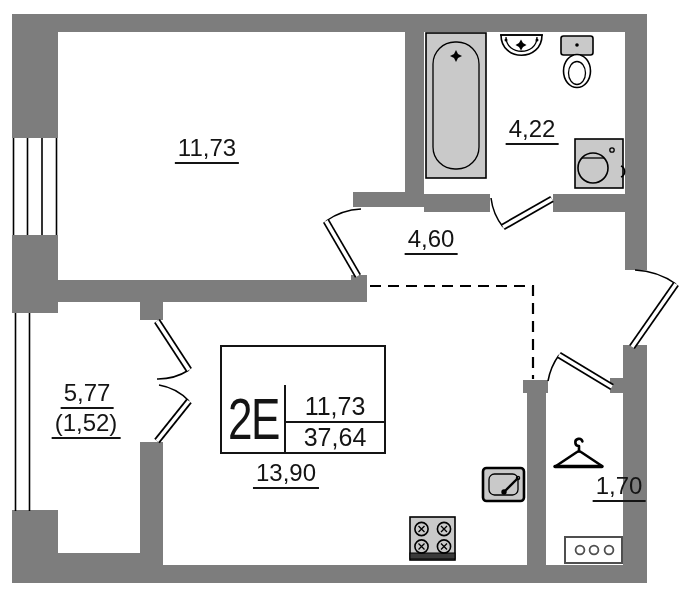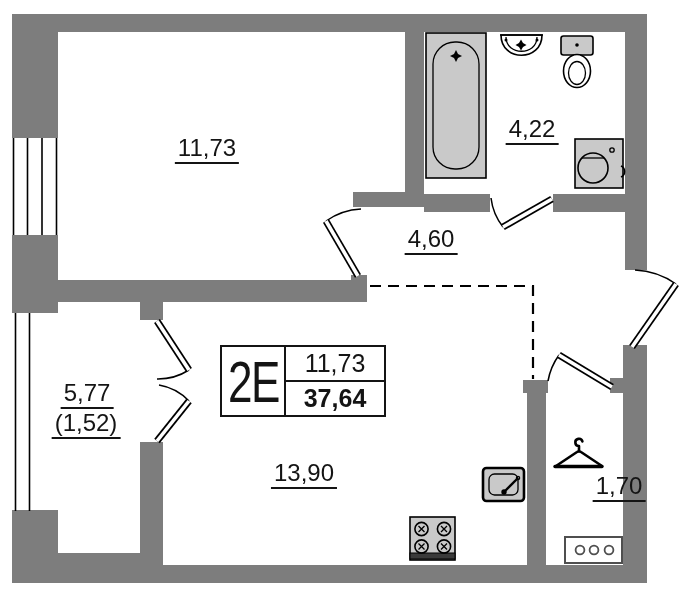--- a/index.html
+++ b/index.html
@@ -17,29 +17,29 @@
   .dblw{fill:none;stroke:#fff;stroke-width:3.6;}
   .dash{fill:none;stroke:var(--line);stroke-width:2.2;stroke-dasharray:11 7;}
   .blk{fill:var(--line);}
   .dkst{fill:var(--dark);stroke:var(--line);stroke-width:1;}
   .cabst{fill:#fff;stroke:var(--cab);stroke-width:2;}
   .cabc{fill:#fff;stroke:var(--cab);stroke-width:1.8;}
   .hang{fill:none;stroke:var(--line);stroke-width:2.6;stroke-linecap:round;stroke-linejoin:round;}
 
   .lbl{position:absolute;transform:translateX(-50%);font-size:24px;line-height:1.02;
        color:#141414;border-bottom:2px solid #141414;padding:0 3px 2px;white-space:nowrap;}
-  #infobox{position:absolute;left:220px;top:345px;width:166px;height:72px;background:#fff;
-       border:2px solid #141414;display:flex;box-sizing:border-box;color:#141414;}
+  #infobox{position:absolute;left:220px;top:345px;width:166px;height:109px;background:#fff;
+       border:2px solid #141414;display:flex;box-sizing:border-box;color:#141414;align-items:flex-end;}
   #infobox .unit{width:64px;border-right:2px solid #141414;display:flex;align-items:center;
        justify-content:center;box-sizing:border-box;}
   #infobox .unit span{font-size:58px;transform:scaleX(0.76);letter-spacing:-2px;}
   #infobox .vals{flex:1;display:flex;flex-direction:column;}
   #infobox .vals .vrow{flex:1;display:flex;align-items:center;justify-content:center;
        font-size:25px;border-bottom:2px solid #141414;}
-  #infobox .vals .vrow:last-child{border-bottom:none;font-weight:bold;}
+  #infobox .vals .vrow:last-child{border-bottom:none;}
 </style>
 </head>
 <body>
 
 <div id="plan">
 <svg width="698" height="600" viewBox="0 0 698 600">
 
   <g>
     <rect class="w" x="12" y="14" width="635" height="18"></rect>
     <rect class="w" x="12" y="32" width="46" height="106"></rect>
@@ -177,21 +177,21 @@
     <circle class="cabc" cx="594" cy="550" r="4.4"></circle>
     <circle class="cabc" cx="609" cy="550" r="4.4"></circle>
   </g>
 </svg>
 
   <div class="lbl" style="left:207px;top:136px;">11,73</div>
   <div class="lbl" style="left:532px;top:117px;">4,22</div>
   <div class="lbl" style="left:431px;top:227px;text-align:center;">4,60</div>
   <div class="lbl" style="left:87px;top:381px;">5,77</div>
   <div class="lbl" style="left:86px;top:411px;">(1,52)</div>
-  <div class="lbl" style="left:304px;top:461px;">13,90</div>
+  <div class="lbl" style="left:286px;top:461px;">13,90</div>
   <div class="lbl" style="left:579px;top:474px;margin-left:40px;">1,70</div>
 
   <div id="infobox">
     <div class="unit">
       <span>2E</span>
     </div>
     <div class="vals">
       <div class="vrow">11,73</div>
       <div class="vrow">37,64</div>
     </div>

